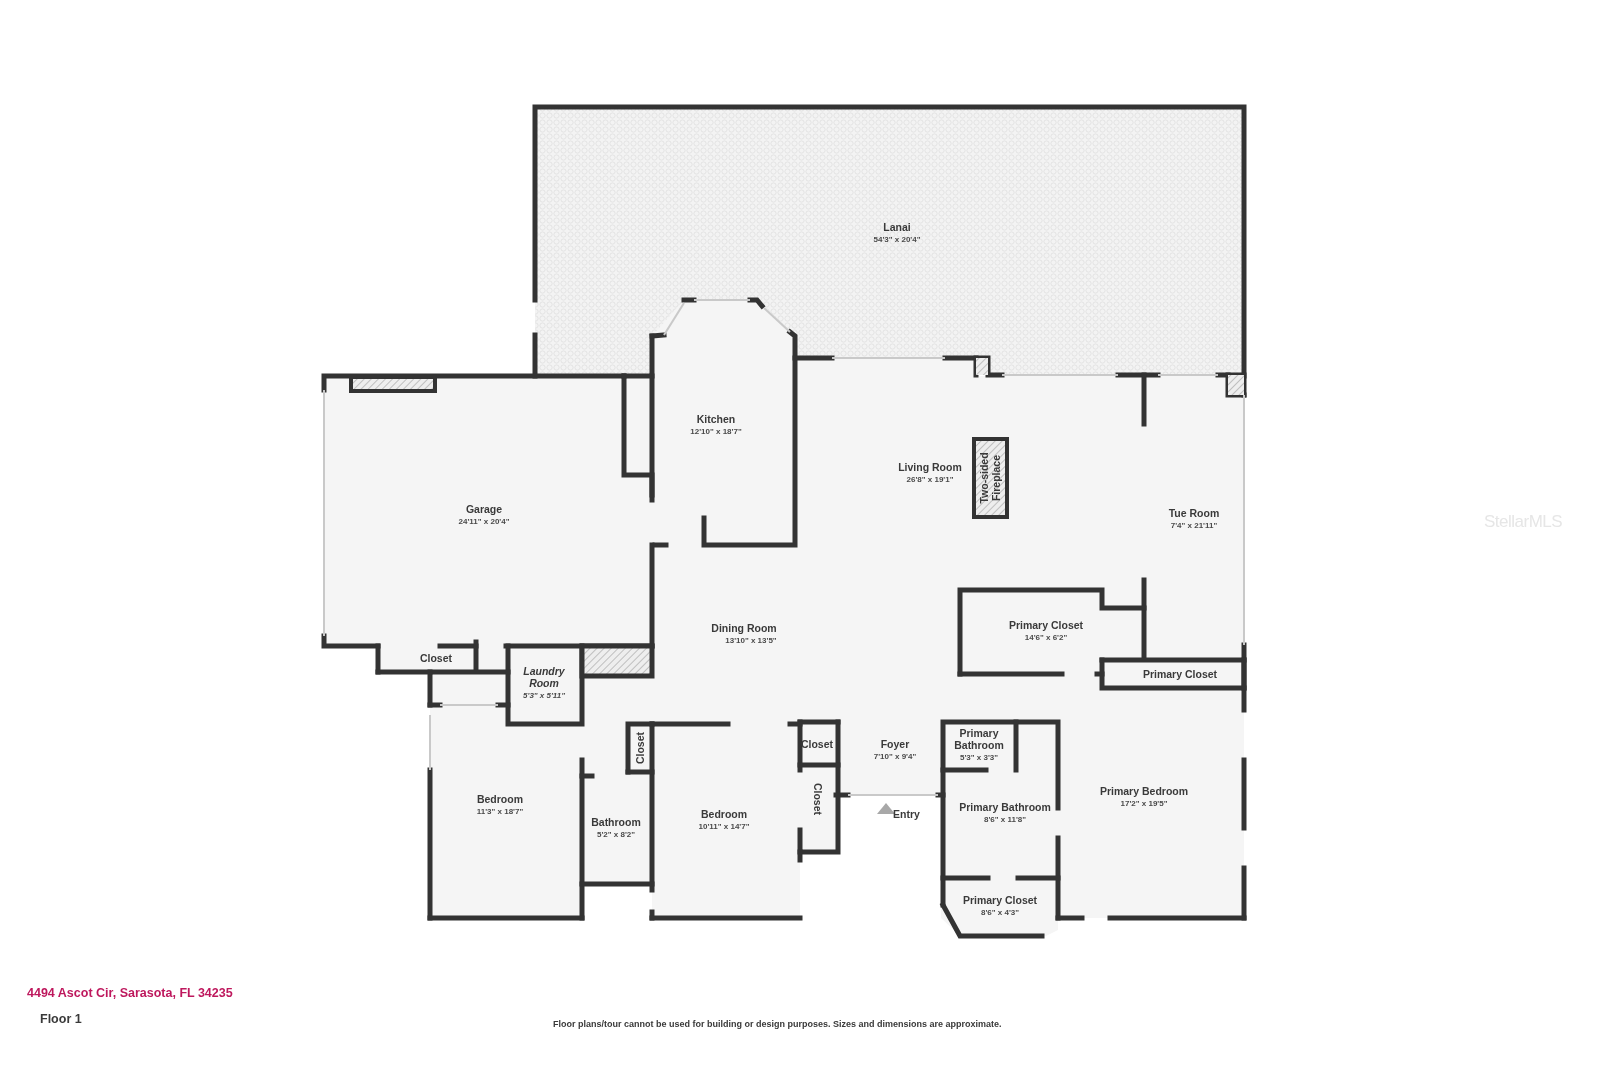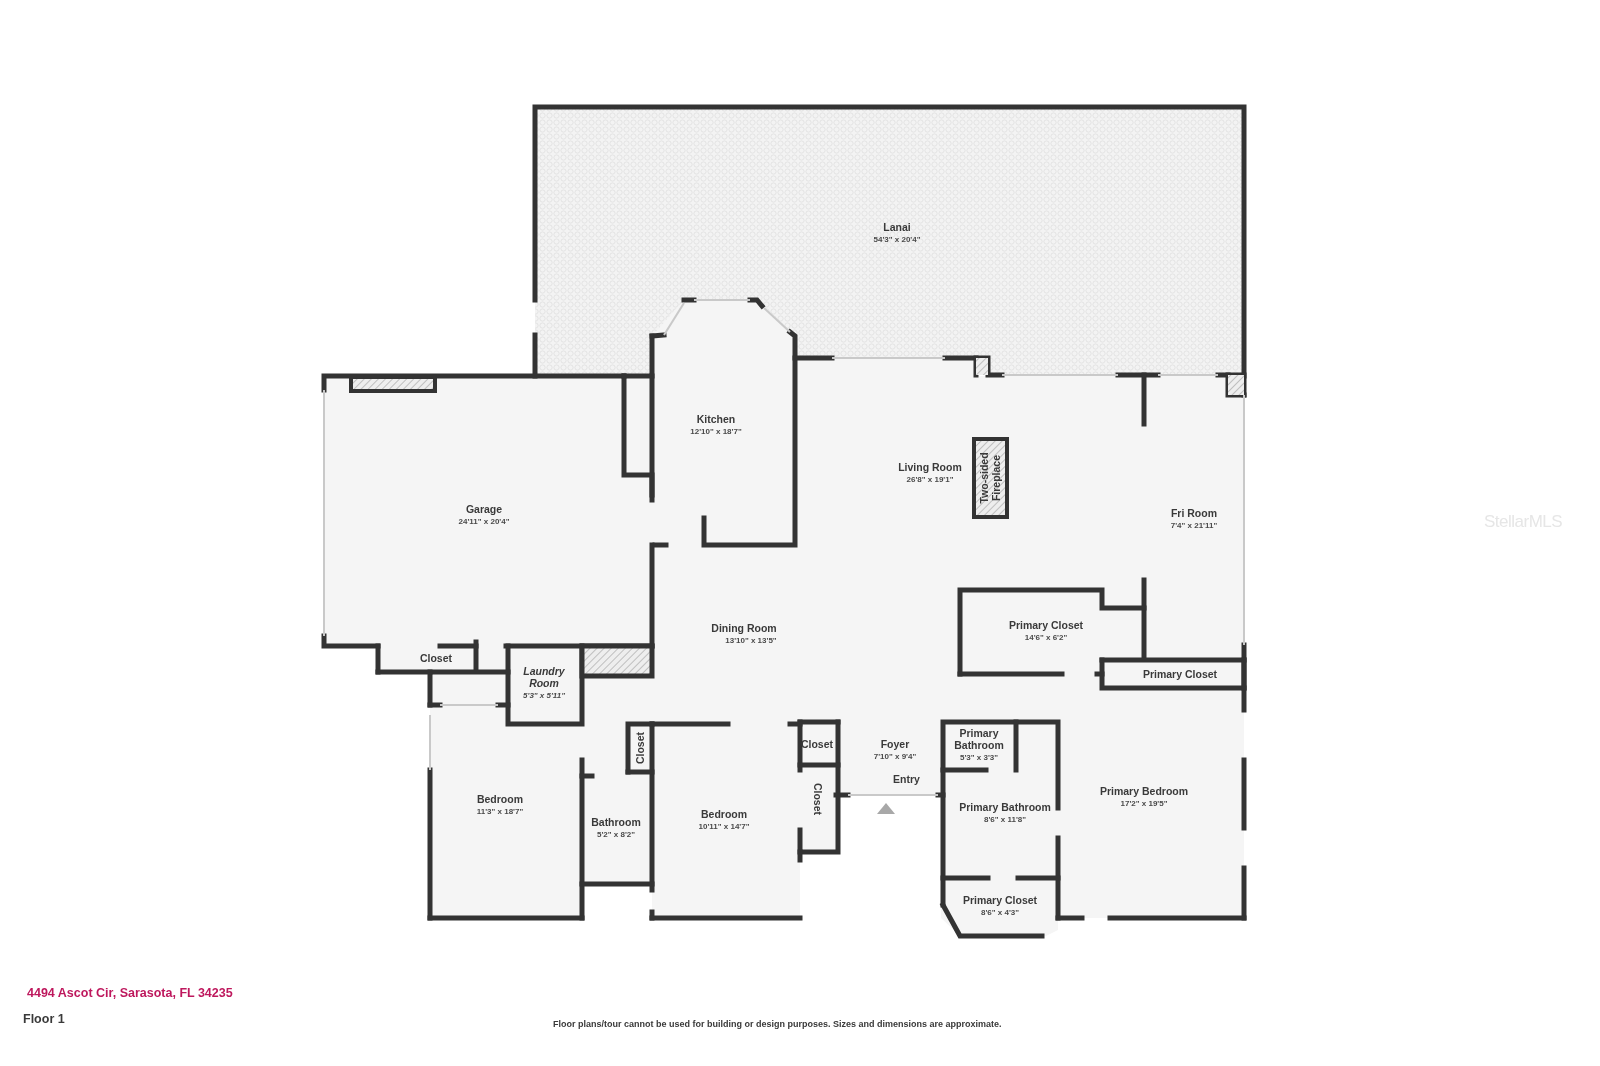--- a/index.html
+++ b/index.html
@@ -4,21 +4,21 @@
 <style>
   html, body { margin:0; padding:0; background:#ffffff; }
   body { width:1600px; height:1066px; position:relative; overflow:hidden; font-family:"Liberation Sans", sans-serif; color:#3d3d3d; }
   #plan { position:absolute; left:0; top:0; width:1600px; height:1066px; }
   .room-label { position:absolute; transform:translate(-50%,-50%); text-align:center; white-space:nowrap; line-height:1.15; }
   .room-name { font-size:10.5px; font-weight:bold; color:#3a3a3a; display:block; }
   .room-dim { font-size:8px; font-weight:bold; color:#4a4a4a; display:block; margin-top:2px; }
   .vert { transform:translate(-50%,-50%) rotate(90deg); }
   .vert-ccw { transform:translate(-50%,-50%) rotate(-90deg); }
   .footer-address { position:absolute; left:27px; top:986px; font-size:12.5px; font-weight:bold; color:#be185d; }
-  .footer-floor { position:absolute; left:23px; top:1012px; font-size:12.5px; font-weight:bold; color:#3a3a3a; }
+  .footer-floor { position:absolute; left:40px; top:1012px; font-size:12.5px; font-weight:bold; color:#3a3a3a; }
   .footer-disclaimer { position:absolute; left:553px; top:1019px; font-size:9px; font-weight:bold; color:#3a3a3a; }
   .watermark { position:absolute; left:1484px; top:512px; font-size:17px; color:#e6e6e6; letter-spacing:-0.5px; }
   .entry-arrow { position:absolute; left:877px; top:803px; width:0; height:0; border-left:9px solid transparent; border-right:9px solid transparent; border-bottom:11px solid #a8a8a8; }
 </style>
 </head>
 <body>
 
 <svg id="plan" viewBox="0 0 1600 1066" xmlns="http://www.w3.org/2000/svg">
   <defs>
     <pattern id="lanaiPat" width="7" height="7" patternUnits="userSpaceOnUse">
@@ -157,21 +157,21 @@
 </div>
 <div class="room-label" style="left:930px; top:473px;">
   <span class="room-name">Living Room</span>
   <span class="room-dim">26'8" x 19'1"</span>
 </div>
 <div class="room-label vert-ccw" style="left:990px; top:478px;">
   <span class="room-name">Two-sided</span>
   <span class="room-name">Fireplace</span>
 </div>
 <div class="room-label" style="left:1194px; top:519px;">
-  <span class="room-name">Fri Room</span>
+  <span class="room-name">Tue Room</span>
   <span class="room-dim">7'4" x 21'11"</span>
 </div>
 <div class="room-label" style="left:744px; top:634px;text-align:right;">
   <span class="room-name">Dining Room</span>
   <span class="room-dim">13'10" x 13'5"</span>
 </div>
 <div class="room-label" style="left:436px; top:658px;">
   <span class="room-name">Closet</span>
 </div>
 <div class="room-label" style="left:544px; top:683px;font-style:italic;">
@@ -205,21 +205,21 @@
   <span class="room-name">Closet</span>
 </div>
 <div class="room-label vert" style="left:818px; top:799px;">
   <span class="room-name">Closet</span>
 </div>
 <div class="room-label" style="left:895px; top:750px;">
   <span class="room-name">Foyer</span>
   <span class="room-dim">7'10" x 9'4"</span>
 </div>
 <div class="entry-arrow"></div>
-<div class="room-label" style="left:886px; top:779px;padding-left:41px;">
+<div class="room-label" style="left:886px; top:814px;padding-left:41px;">
   <span class="room-name">Entry</span>
 </div>
 <div class="room-label" style="left:979px; top:745px;">
   <span class="room-name">Primary</span>
   <span class="room-name">Bathroom</span>
   <span class="room-dim">5'3" x 3'3"</span>
 </div>
 <div class="room-label" style="left:1005px; top:813px;">
   <span class="room-name">Primary Bathroom</span>
   <span class="room-dim">8'6" x 11'8"</span>

